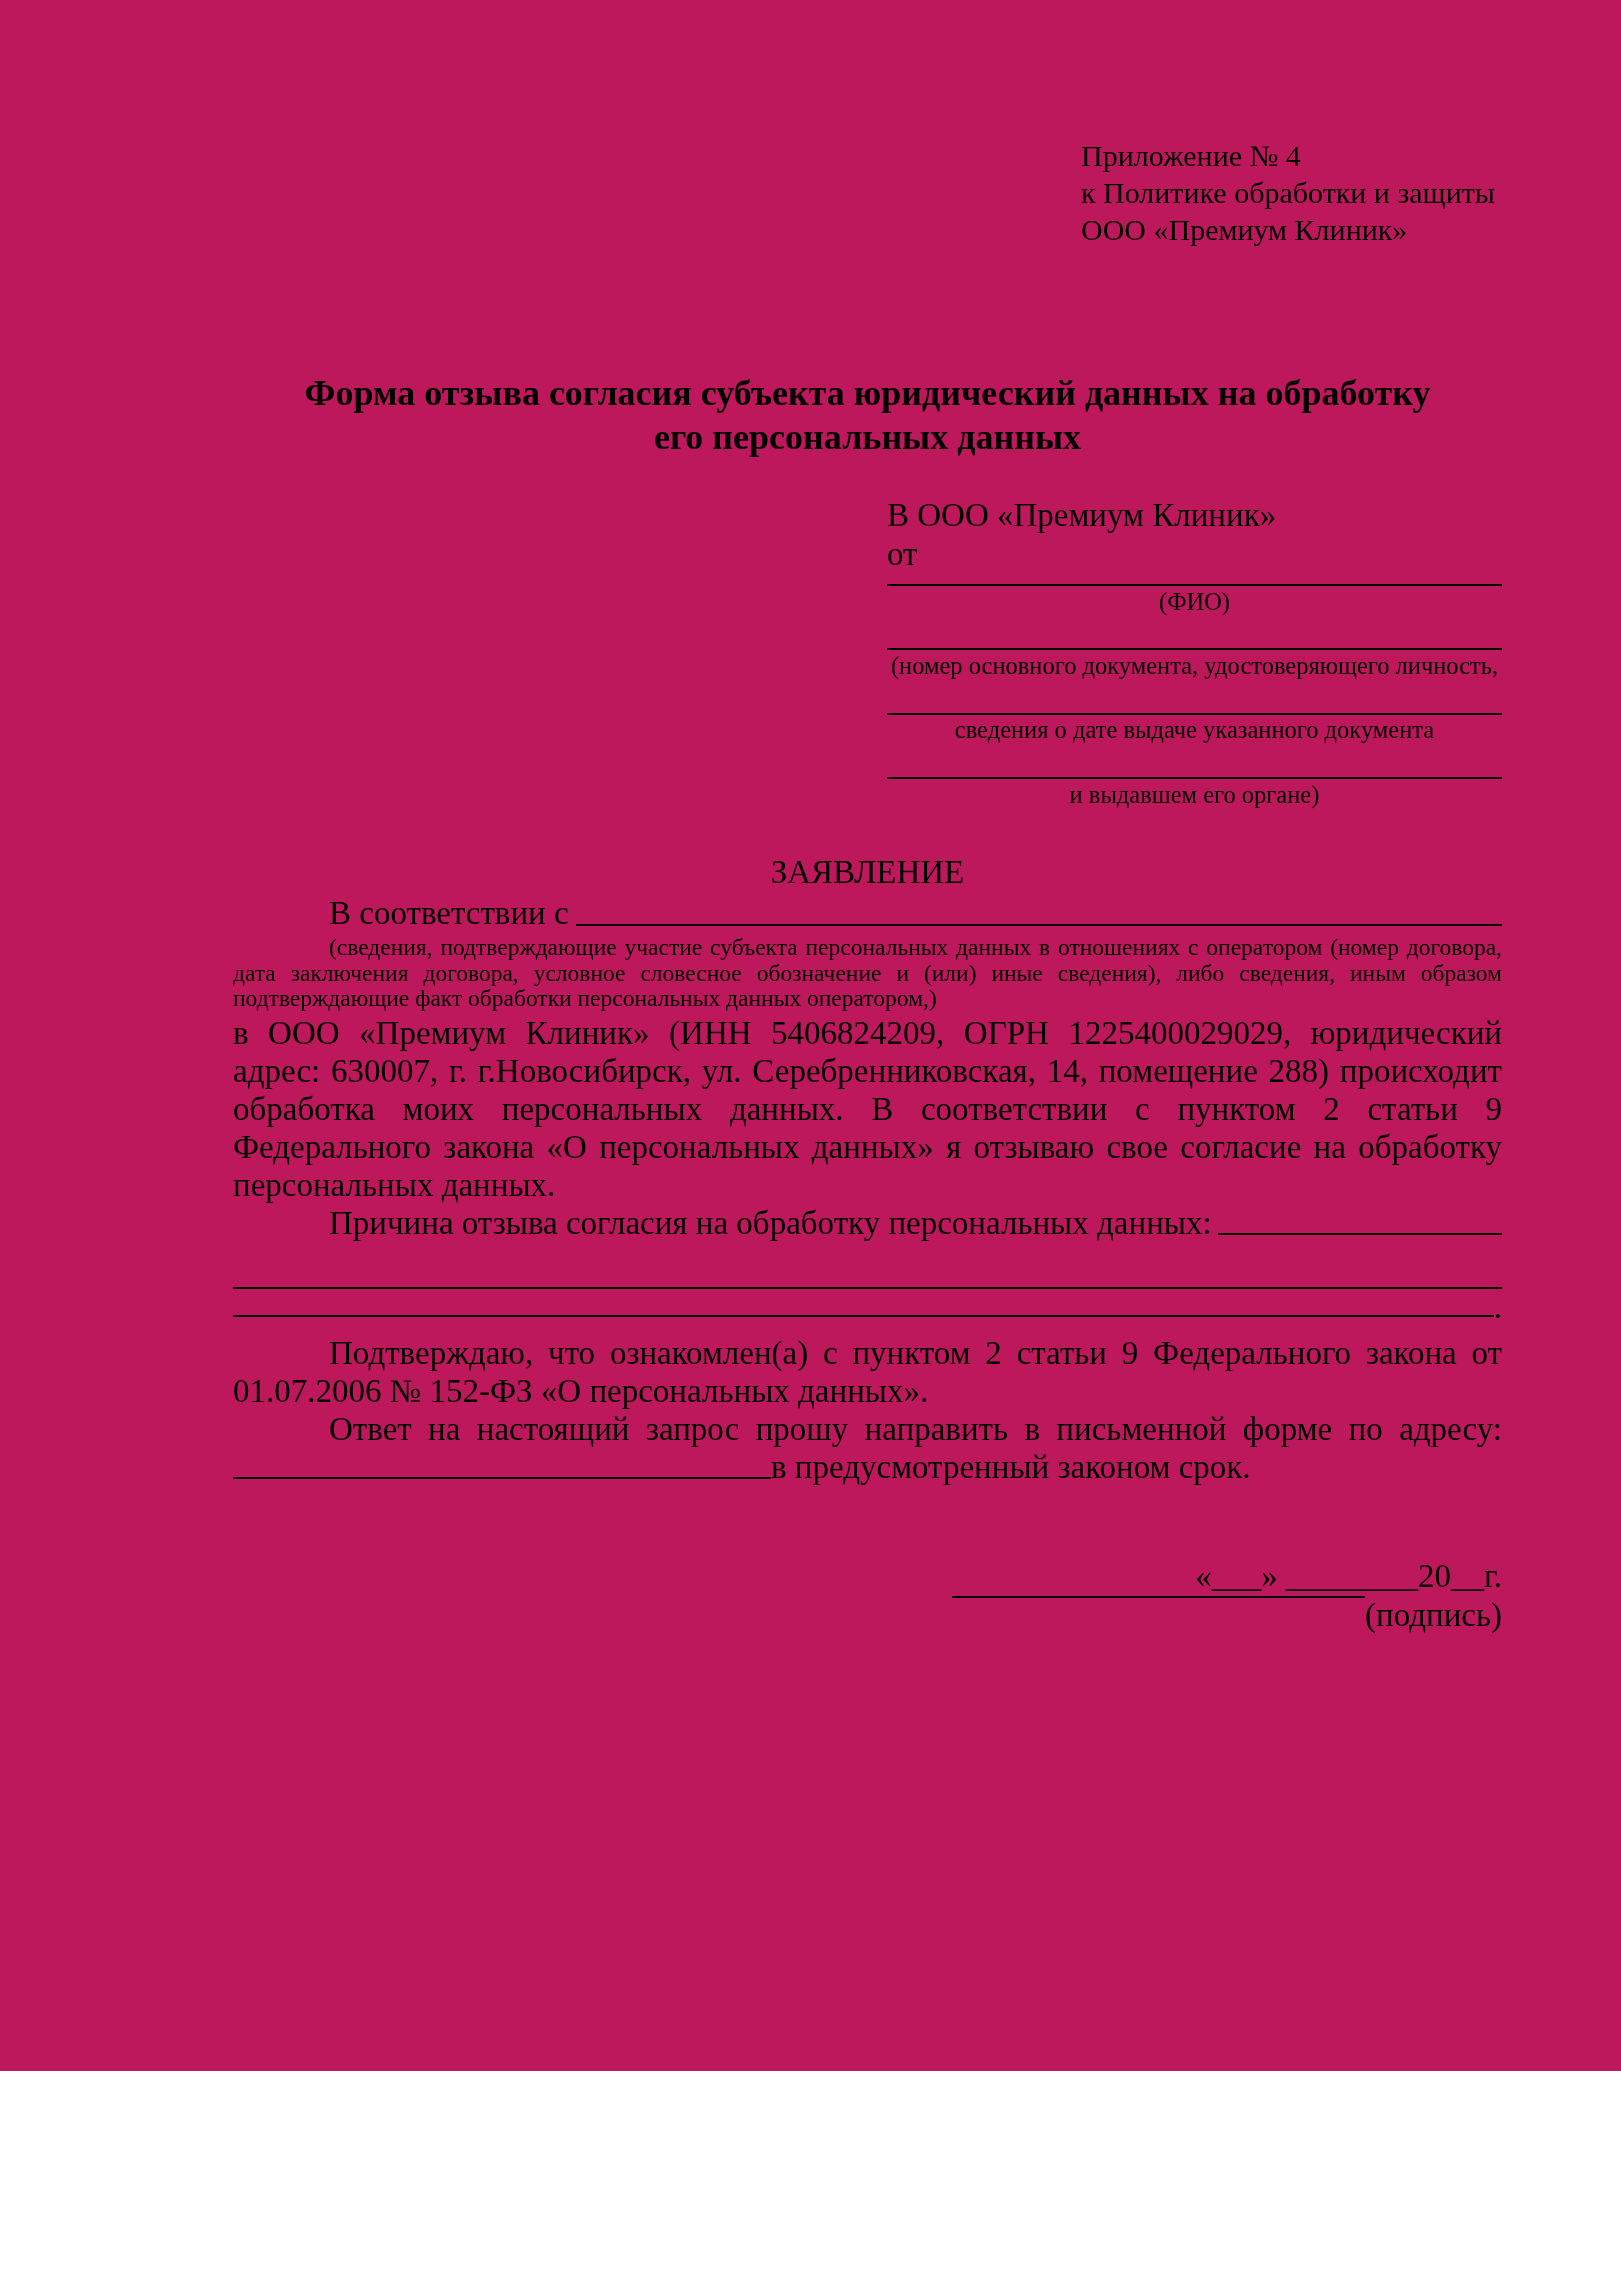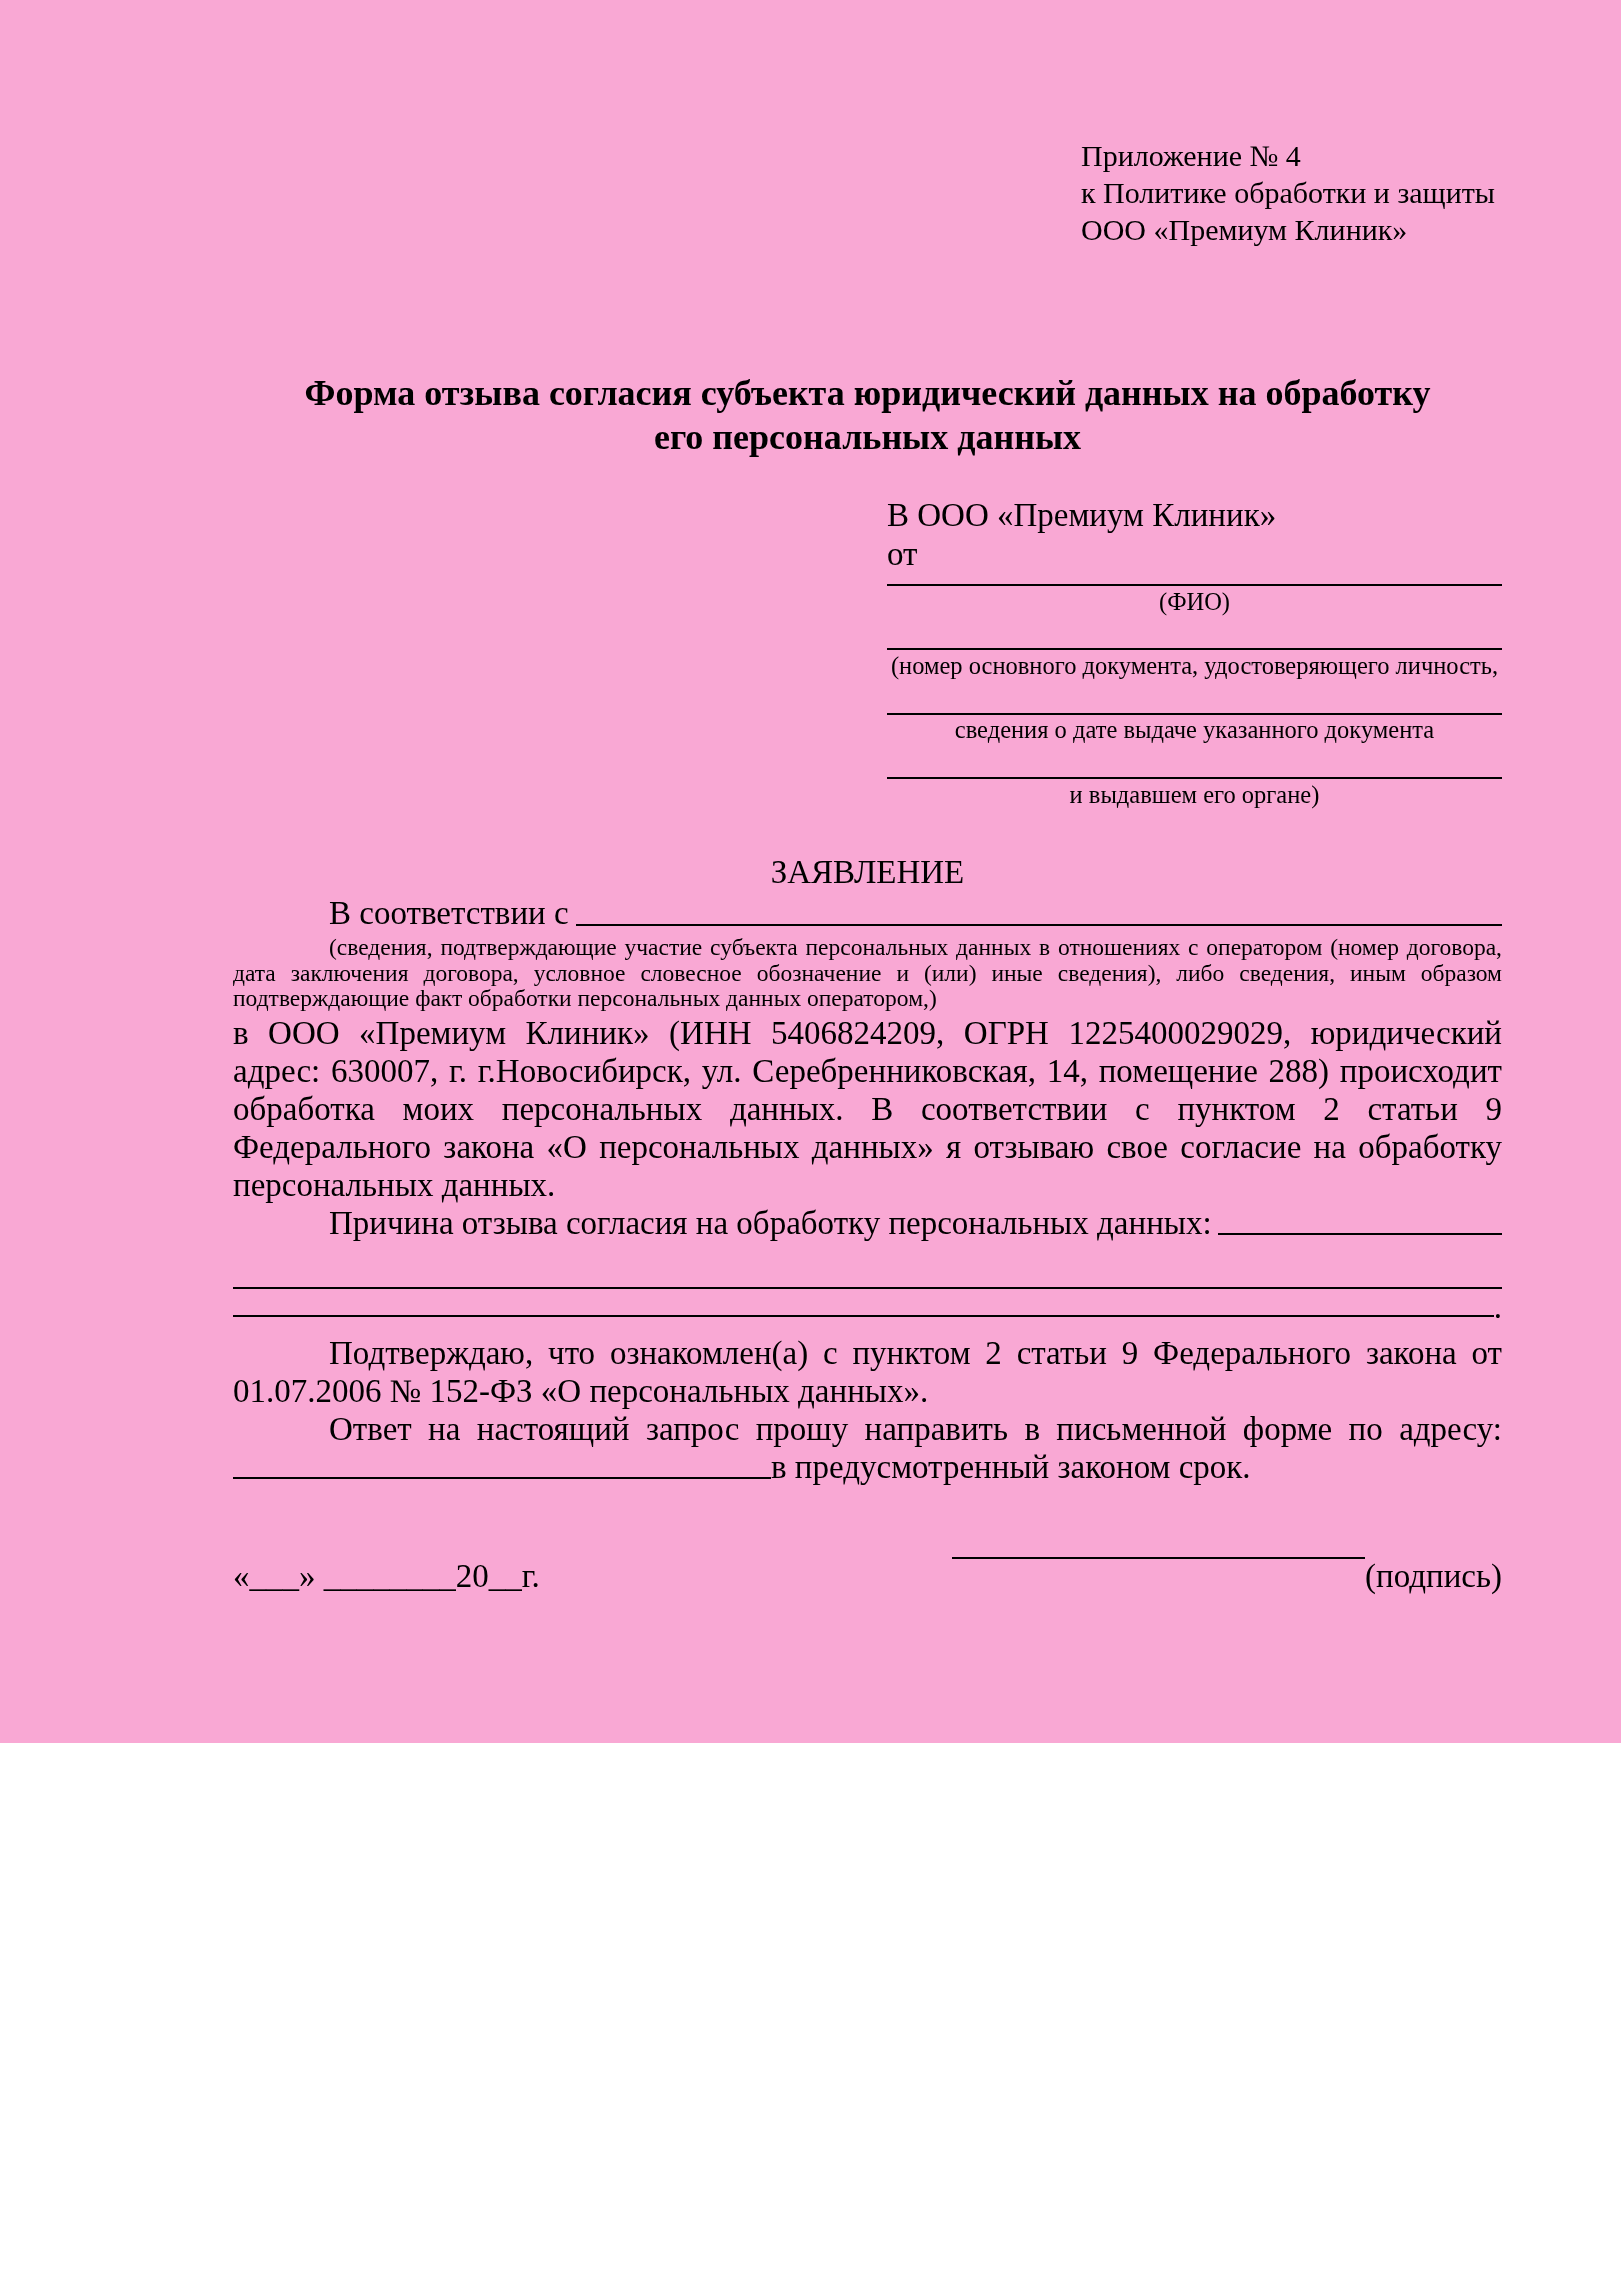--- a/index.html
+++ b/index.html
@@ -1,20 +1,20 @@
 <!DOCTYPE html>
 <html><head>
 <meta charset="utf-8">
 <style>
   * { margin: 0; padding: 0; box-sizing: border-box; }
   html, body { background: #ffffff; }
   .page {
     width: 1621px;
-    height: 1743px;
-    background: #f9a8d4;
+    height: 2071px;
+    background: #be185d;
     color: #000000;
     font-family: "Liberation Serif", "DejaVu Serif", serif;
     padding: 137px 119px 0 233px;
     position: relative;
     overflow: hidden;
   }
 
   
   .hdr {
     margin-left: 848px;
@@ -116,20 +116,21 @@
   }
   .reply-line { width: 538px; border-bottom: 2.9px solid #000; margin-bottom: 6.9px; }
 
   .sig-row {
     margin-top: 71px;
     display: flex;
     justify-content: space-between;
     align-items: flex-end;
     font-size: 33px;
     line-height: 39px;
+    flex-direction: column;
   }
   .sig-part { display: flex; align-items: flex-start; }
   .sig-line { width: 413px; border-bottom: 2.9px solid #000; margin-bottom: 6.9px; }
 </style>
 </head>
 <body>
 
 <div class="page">
 
   <div class="hdr">

